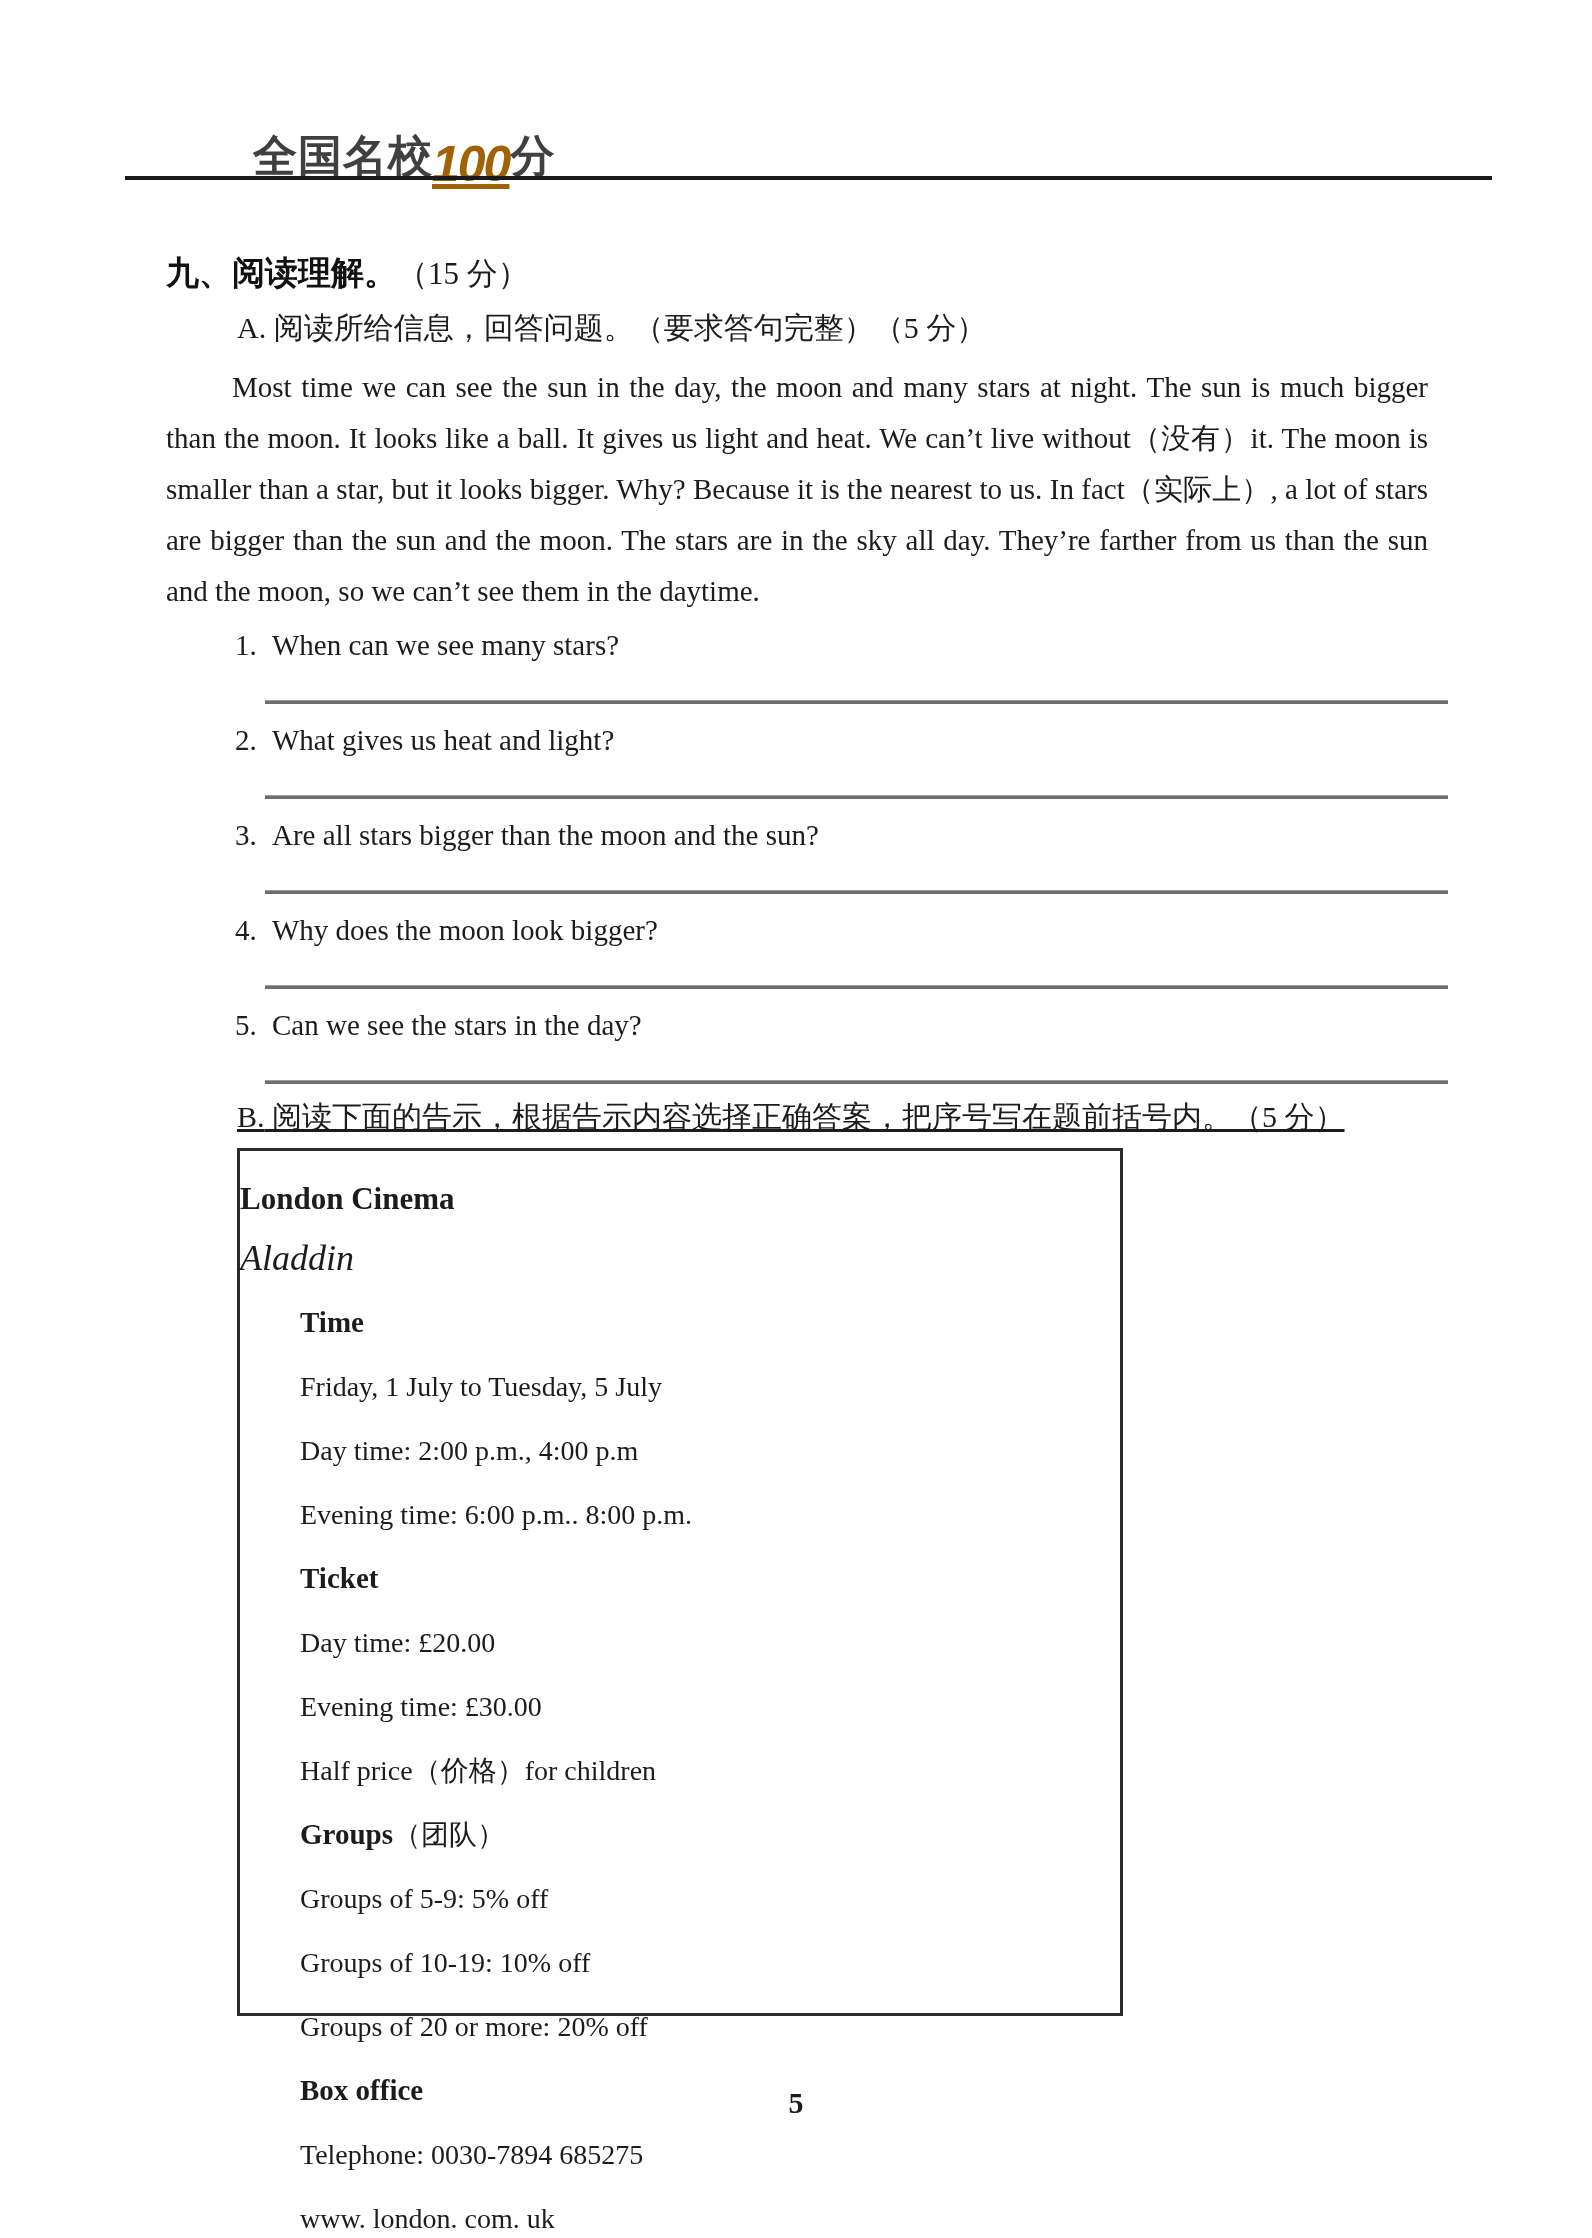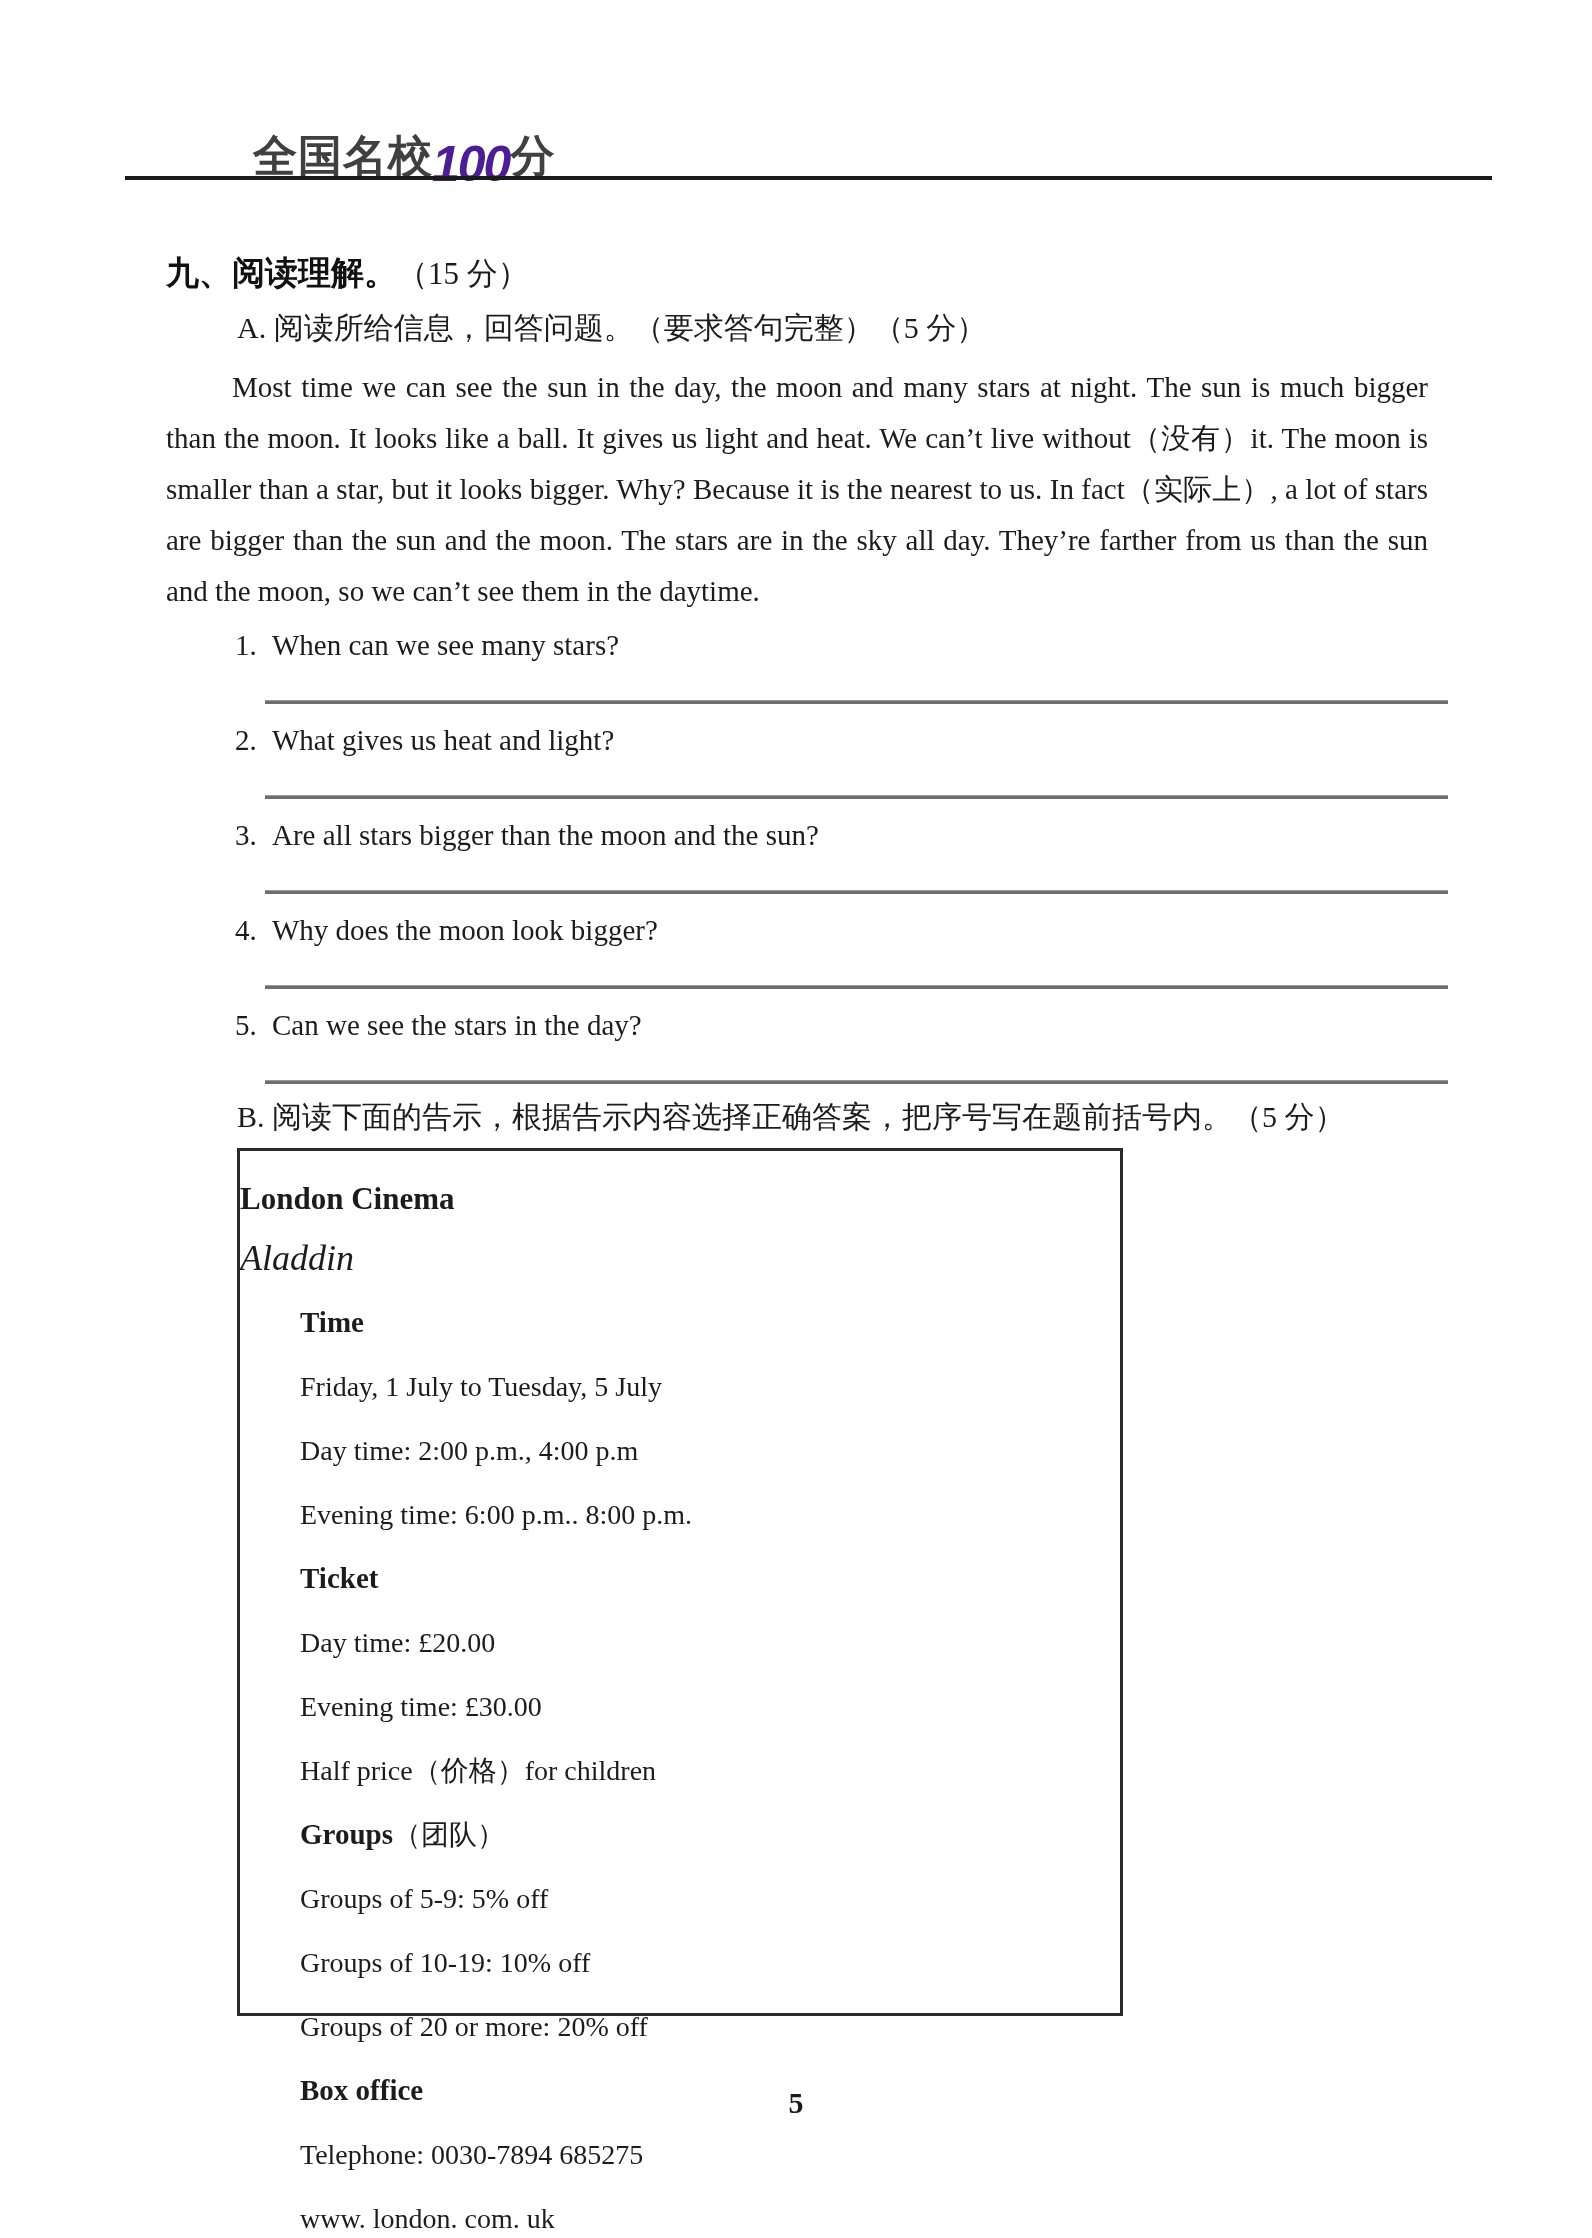--- a/index.html
+++ b/index.html
@@ -45,21 +45,21 @@
   }
   .q-item{position:relative;height:95px;}
   .q-row{position:absolute;left:235px;top:0;font-size:29px;line-height:34px;white-space:nowrap;}
   .q-num{display:inline-block;min-width:37px;}
   .answer-line{
     position:absolute;left:265px;top:72px;width:1183px;height:3px;background:#6e6e6e;
     border-top:1px solid #9a9a9a;
   }
   
   .part-b-line{
-    position:absolute;left:237px;top:1099px;font-size:30px;line-height:36px;white-space:nowrap;
+    position:absolute;left:237px;top:1099px;font-size:30px;line-height:36px;white-space:nowrap;text-decoration:underline;
   }
   .notice-box{
     position:absolute;left:237px;top:1148px;width:886px;height:868px;
     border:3px solid #2b2b2b;box-sizing:border-box;background:#fff;
   }
   .notice-title{
     position:absolute;left:0;top:30px;width:100%;
     font-size:31px;font-weight:700;
   }
   .notice-subtitle{
@@ -75,21 +75,21 @@
     font-size:30px;font-weight:700;
   }
 </style>
 </head>
 <body>
 
 <div class="page">
 
   <div class="logo">
     <span class="zh">全国名校</span>
-    <span class="num" style="color: #4c1d95;">100</span>
+    <span class="num" style="color: #a16207; text-decoration: underline;">100</span>
     <span class="zh">分</span>
   </div>
   <div class="header-rule"></div>
 
   <div class="section-heading">
     <span class="hd">九、阅读理解。</span><span class="score">（15 分）</span>
   </div>
 
   <div class="part-a-line">
     <span>A.</span>&nbsp;<span>阅读所给信息，回答问题。（要求答句完整）（5 分）</span>

